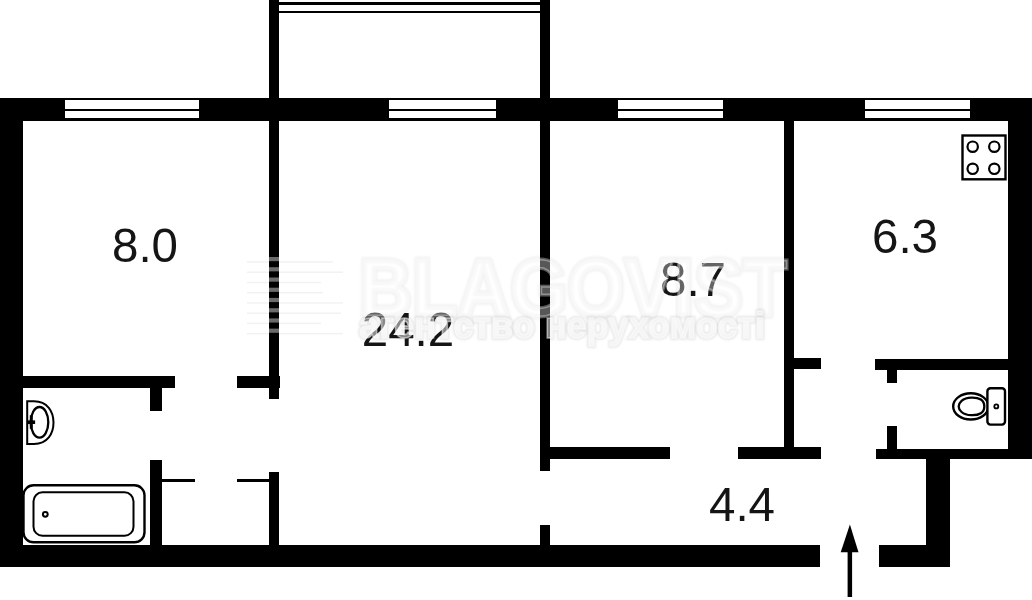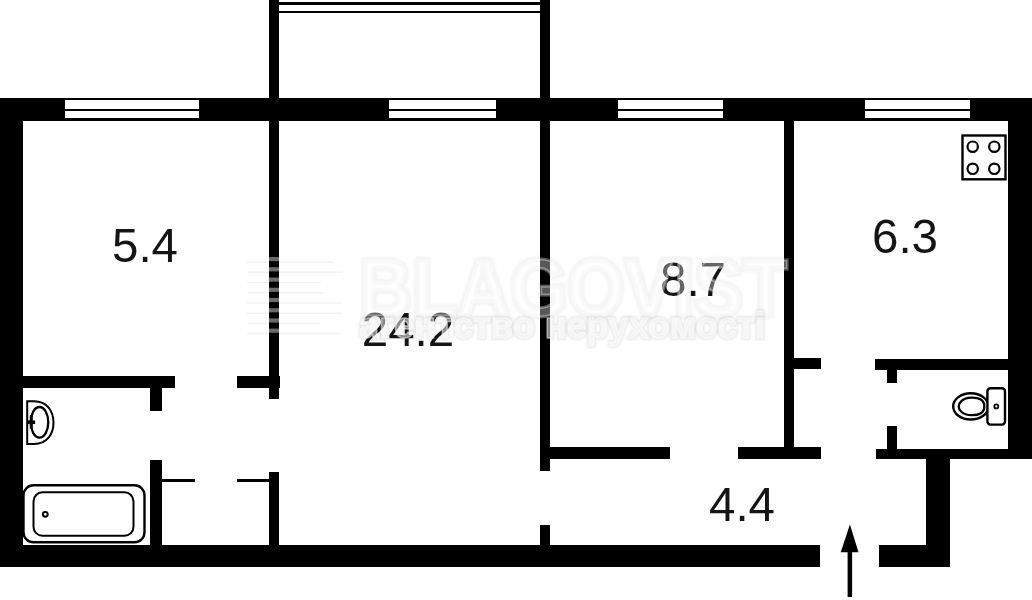--- a/index.html
+++ b/index.html
@@ -116,21 +116,21 @@
       <rect x="33.5" y="492.3" width="100" height="43.5" rx="9" fill="#fff" stroke="#000" stroke-width="2"></rect>
       <circle cx="45.3" cy="514.3" r="2.4" fill="#fff" stroke="#000" stroke-width="2"></circle>
     </g>
 
     <g>
       <polygon points="849.9,524.5 840.7,552.3 858.5,552.3" fill="#000"></polygon>
       <rect x="847.6" y="551" width="4.5" height="46" fill="#000"></rect>
     </g>
   </svg>
 
-  <div class="lbl" style="left:145px;top:245px;">5.4</div>
+  <div class="lbl" style="left:145px;top:245px;">8.0</div>
 
   <div class="lbl" style="left:408px;top:329px;">24.2</div>
 
   <div class="lbl" style="left:664px;top:279px;margin-left:29px;">8.7</div>
 
   <div class="lbl" style="left:905px;top:236px;">6.3</div>
 
   <div class="lbl" style="left:718px;top:504px;margin-left:24px;">4.4</div>
 
   <svg width="1032" height="600" viewBox="0 0 1032 600" style="z-index:5;">

